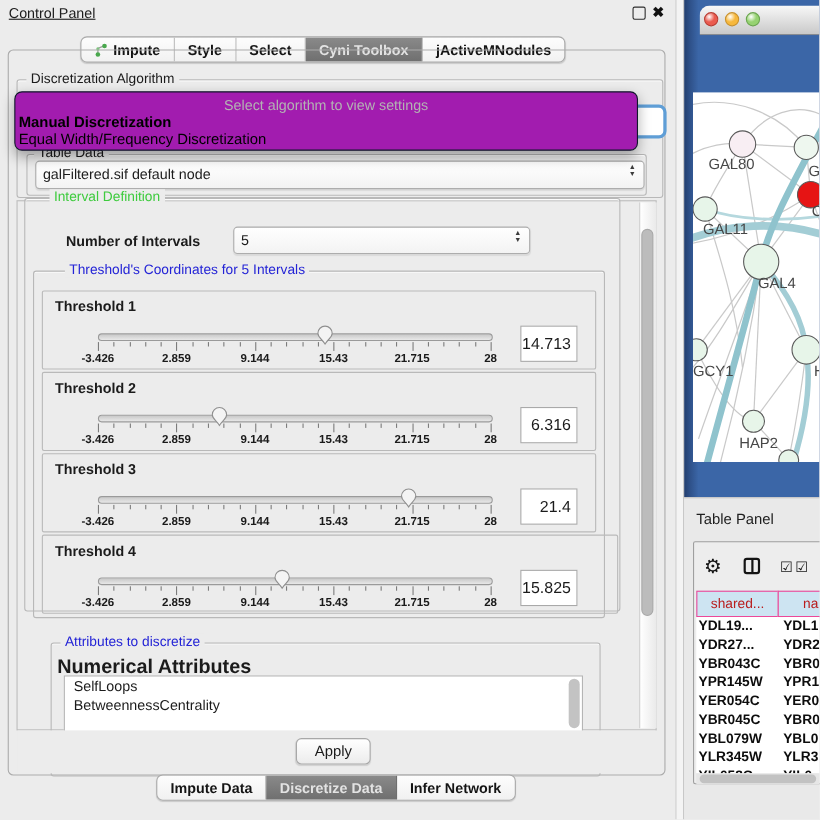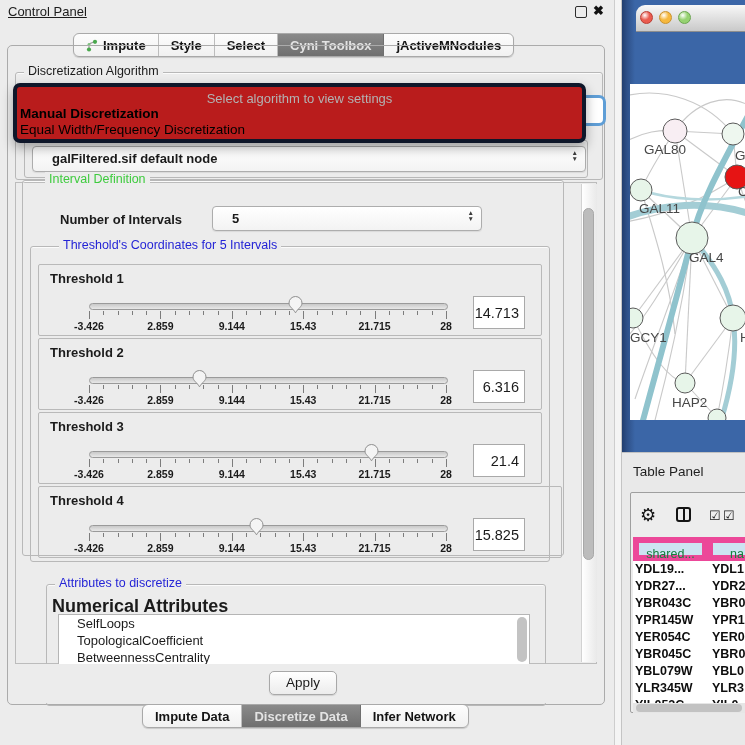--- a/index.html
+++ b/index.html
@@ -19,42 +19,42 @@
        color:#141414;border-right:1px solid #bdbdbd;white-space:nowrap;}
   .seg .tab:last-child{border-right:none;}
   .seg .tab.active{background:linear-gradient(#8a8a8a,#6f6f6f);color:#e3e3e3;border-right-color:#6f6f6f;}
   
   .content-border{left:7px;top:45px;width:596px;height:658px;border:1px solid #ababab;border-radius:5px;}
   .groupbox{border:1px solid #b8b8b8;border-radius:3px;box-shadow:inset 0 1px 0 rgba(255,255,255,.8);}
   .gtitle{position:absolute;background:#ececec;padding:0 4px;font-size:12.5px;white-space:nowrap;}
   .blue{color:#2424d6;} .green{color:#3ecb3e;}
   
   .combo{background:linear-gradient(#ffffff,#f3f3f3);border:1px solid #adadad;border-radius:4px;
-         font-size:13px;line-height:24px;padding-left:19px;box-shadow:0 1px 1px rgba(0,0,0,.08);font-weight:bold;}
+         font-size:13px;line-height:24px;padding-left:6px;box-shadow:0 1px 1px rgba(0,0,0,.08);}
   .combo .arrows{position:absolute;right:7px;top:3px;font-size:6.5px;line-height:6px;color:#3c3c3c;text-align:center;}
   
-  .popup{left:13px;top:83px;width:565px;height:52px;background:#b91c1c;border:4px solid #0f172a;border-radius:7px;
+  .popup{left:13px;top:83px;width:565px;height:52px;background:#a21caf;border:1px solid #0f172a;border-radius:7px;
          box-shadow:0 5px 12px rgba(0,0,0,.33);z-index:40;}
   .popup .hint{position:absolute;left:0;top:4px;width:100%;text-align:center;font-size:13px;color:#b3b3b3;}
   .popup .it1{position:absolute;left:3px;top:19px;font-size:13.5px;font-weight:bold;color:#000;}
   .popup .it2{position:absolute;left:3px;top:35px;font-size:13.5px;color:#000;}
   .focus-combo{left:330px;top:95px;width:270px;height:25px;background:#fff;border:3px solid #5f9ed6;border-radius:7px;z-index:30;}
   
   .tpanel{border:1px solid #b9b9b9;border-radius:2px;width:502px;height:70px;left:38px;}
   .tlabel{position:absolute;left:11px;top:6px;font-size:13px;font-weight:bold;}
   .track{position:absolute;left:50px;top:38px;width:357px;height:5px;border:1px solid #9a9a9a;border-radius:4px;
          background:linear-gradient(#c9c9c9,#e8e8e8);}
   .tick{position:absolute;width:1px;background:#7c7c7c;}
   .ticklbl{position:absolute;top:55px;transform:translateX(-50%);font-size:10.5px;font-weight:700;color:#1a1a1a;white-space:nowrap;}
   .thumb{position:absolute;top:29px;}
   .vbox{position:absolute;left:434px;top:31px;width:52px;height:33px;background:#fff;border:1px solid #a9a9a9;
         font-size:14.5px;line-height:33px;text-align:right;padding-right:5px;box-sizing:border-box;}
   
   .listbox{left:58px;top:614px;width:470px;height:50px;background:#fff;border:1px solid #b5b5b5;overflow:hidden;}
-  .listbox .li{height:17px;line-height:17px;font-size:13px;padding-left:18px;white-space:nowrap;}
+  .listbox .li{height:17px;line-height:17px;font-size:13px;padding-left:8px;white-space:nowrap;}
   .lscroll{position:absolute;right:2px;top:2px;width:10px;height:45px;background:#c3c3c3;border-radius:5px;}
   
   .vsb-track{left:581px;top:184px;width:15px;height:478px;background:linear-gradient(90deg,#ffffff,#e9e9e9);border-left:1px solid #d2d2d2;}
   .vsb-thumb{left:583px;top:208px;width:11px;height:352px;background:#bcbcbc;border-radius:6px;border:1px solid #a8a8a8;box-sizing:border-box;}
   
   .btn{background:linear-gradient(#ffffff,#ececec);border:1px solid #a8a8a8;border-radius:5px;
        font-size:13.5px;text-align:center;box-shadow:0 1px 1px rgba(0,0,0,.12);}
   
   #divider{left:614px;top:0;width:8px;height:745px;background:#f4f4f4;border-left:1px solid #cdcdcd;border-right:1px solid #c4c4c4;box-sizing:border-box;}
   #desktop{left:622px;top:0;width:123px;height:452px;background:linear-gradient(90deg,#223e6e 0px,#2e5088 5px,#3b66a7 13px,#3b66a7 100%);}
@@ -62,22 +62,22 @@
             background:linear-gradient(#f8f8f8,#c9c9c9);border-bottom:1px solid #8e8e8e;}
   .light{position:absolute;top:6px;width:13px;height:13px;border-radius:50%;box-sizing:border-box;}
   #canvas{left:630px;top:84px;width:115px;height:336px;background:#fff;overflow:hidden;}
   #tp-header{left:622px;top:452px;width:123px;height:293px;background:#e9e9e9;border-top:1px solid #c2c2c2;box-sizing:border-box;}
   .tp-title{left:11px;top:11px;font-size:13.5px;color:#1e1e1e;}
   #tp-box{left:630px;top:492px;width:120px;height:221px;background:#ededed;border:1px solid #9f9f9f;border-radius:2px;box-sizing:border-box;}
   .gear{left:640px;top:504px;font-size:18px;color:#141414;}
   .splitico{left:676px;top:507px;width:15px;height:15px;border:2px solid #141414;border-radius:3px;box-sizing:border-box;}
   .splitico:before{content:"";position:absolute;left:4.5px;top:0;width:2px;height:11px;background:#141414;}
   .chk{font-size:13px;color:#141414;}
-  .thead-cell{position:absolute;top:537px;height:24px;background:#cde4f2;border:6px solid #ec4899;box-sizing:border-box;
-              font-size:12.5px;text-align:center;line-height:22px;color:#15803d;}
+  .thead-cell{position:absolute;top:537px;height:24px;background:#cde4f2;border:1px solid #ec4899;box-sizing:border-box;
+              font-size:12.5px;text-align:center;line-height:22px;color:#b91c1c;}
   .trow-cell{position:absolute;height:17px;font-size:12.5px;font-weight:600;line-height:17px;color:#0d0d0d;background:#fff;white-space:nowrap;}
   #rows-bg{left:633px;top:561px;width:112px;height:142px;background:#fff;overflow:hidden;}
   #hsb{left:633px;top:703px;width:112px;height:10px;background:#e6e6e6;}
   #hsb .hthumb{position:absolute;left:3px;top:1px;width:106px;height:8px;background:#c2c2c2;border-radius:4px;}
   svg text{font-family:"Liberation Sans",sans-serif;}
 </style>
 </head>
 <body>
 
 <div id="cp" class="abs">
@@ -311,21 +311,20 @@
       </div>
     </div>
 
   <div class="abs groupbox" style="left:46px;top:584px;width:498px;height:120px;">
     <span class="gtitle blue" style="left:8px;top:-9px;">Attributes to discretize</span>
   </div>
   <span class="abs" style="left:52px;top:596px;font-size:18px;font-weight:bold;">Numerical Attributes</span>
   <div class="abs listbox" id="attr-list">
 
   <div class="li">SelfLoops</div>
-      <div class="li">TopologicalCoefficient</div>
       <div class="li">BetweennessCentrality</div>
       <div class="lscroll"></div>
     </div>
 
   <div class="abs" style="left:16px;top:664px;width:580px;height:39px;background:#ececec;"></div>
 
   <div class="abs btn" style="left:269px;top:671px;width:66px;height:22px;line-height:22px;">Apply</div>
 
   <div class="abs seg" id="bottom-tabs" style="left:142px;top:704px;">
       <div class="tab">

